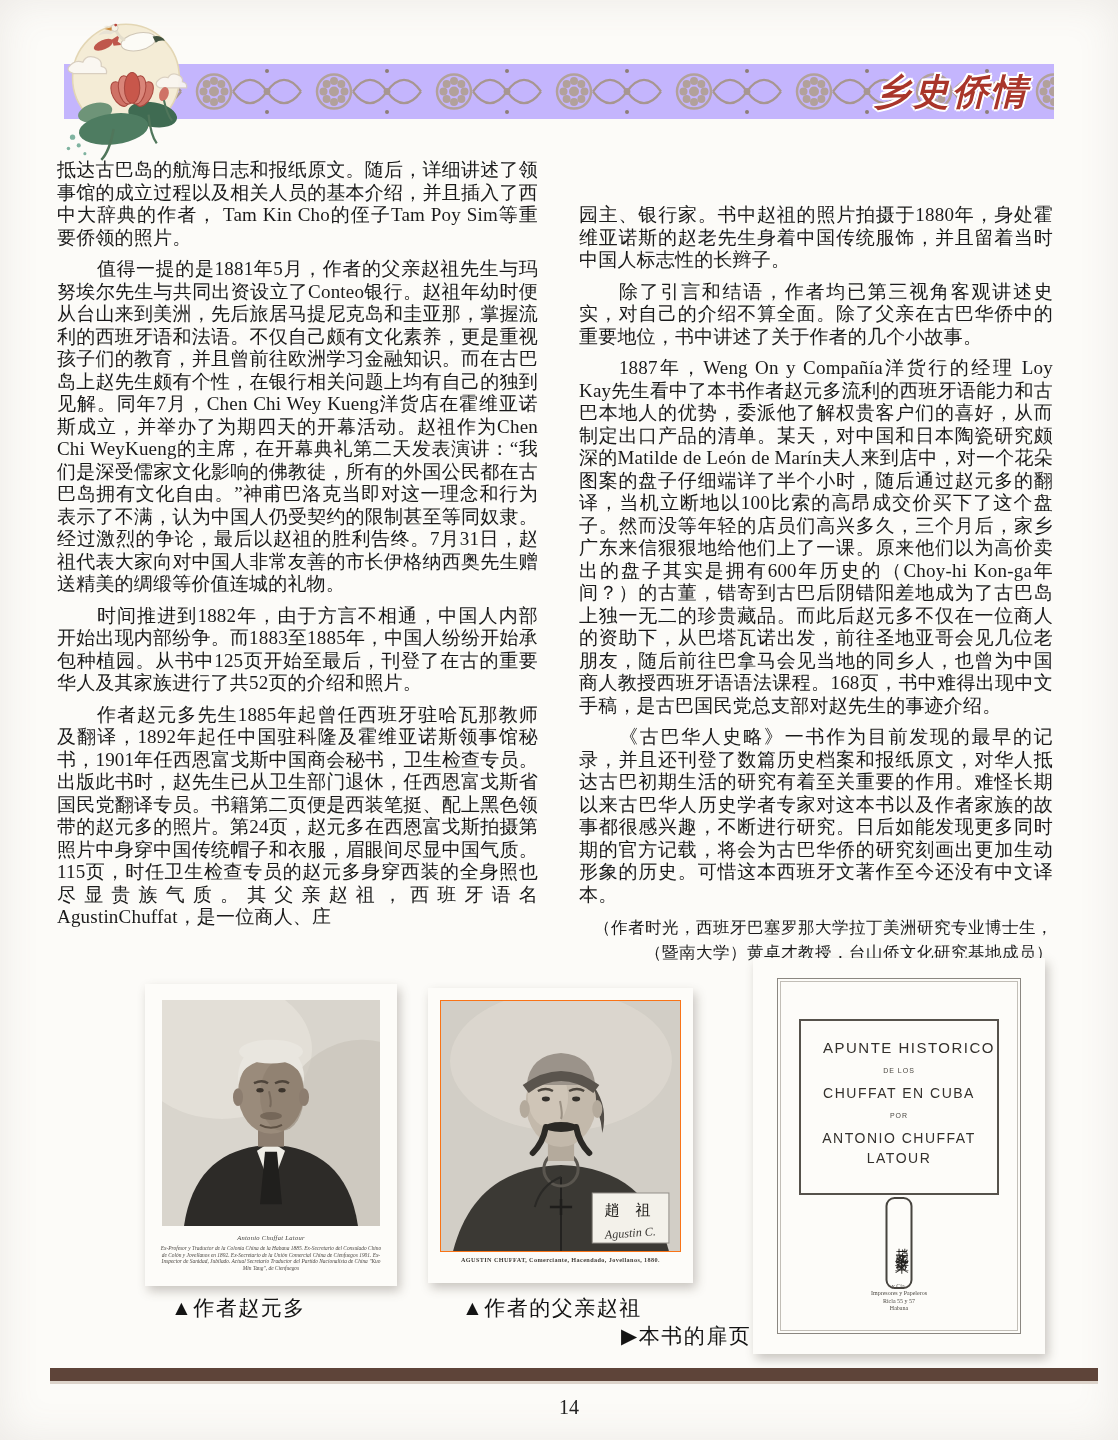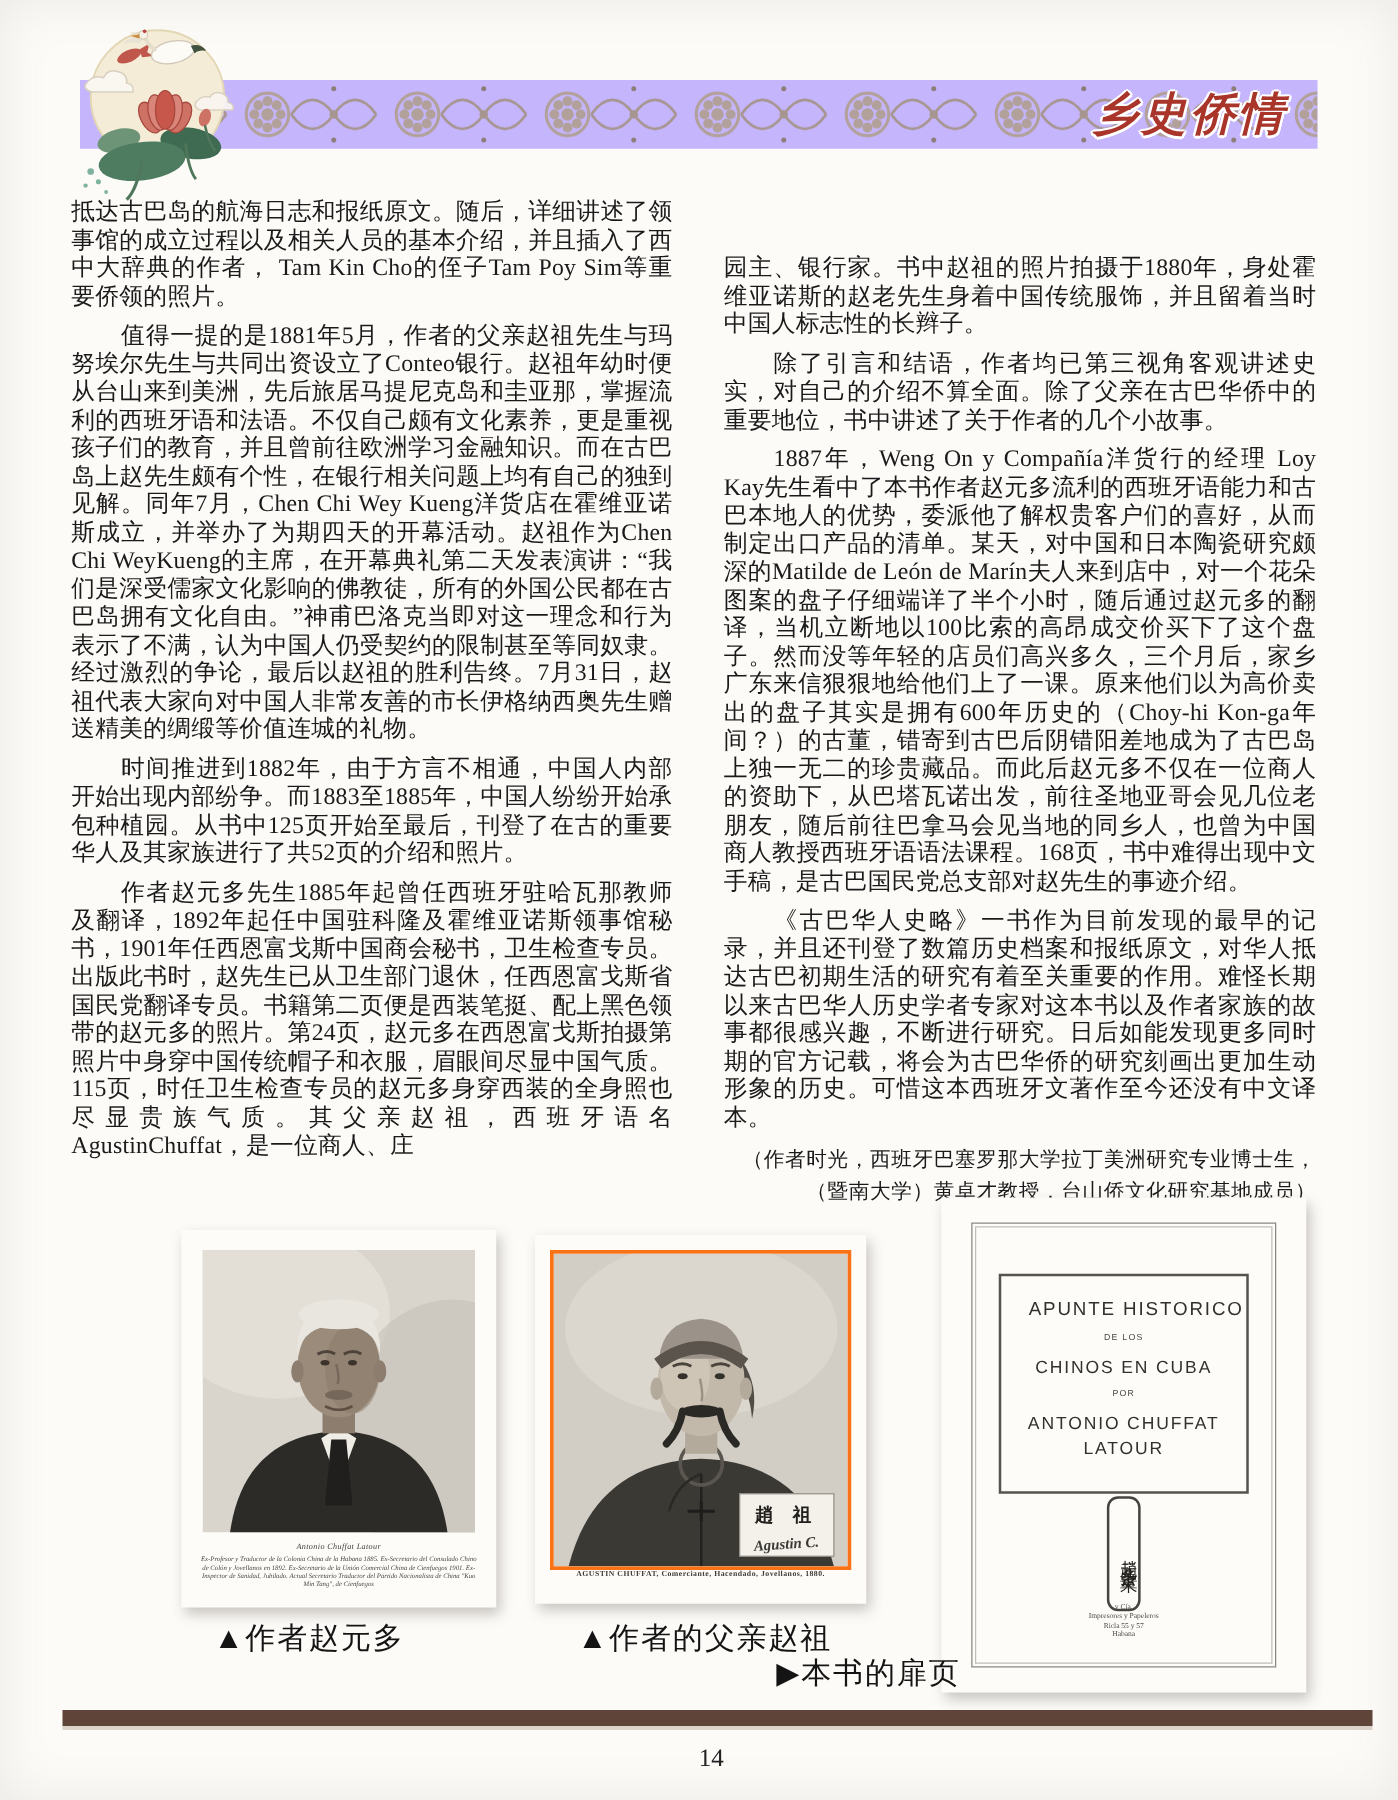--- a/index.html
+++ b/index.html
@@ -27,41 +27,41 @@
   
   .card{position:absolute;background:#fdfcf9;box-shadow:3px 5px 10px rgba(70,58,46,.28);}
   #card1{left:145px;top:984px;width:252px;height:302px;}
   .photo1{position:absolute;left:17px;top:16px;right:17px;height:226px;}
   .photo1 svg{width:100%;height:100%;display:block;}
   .plate-title{position:absolute;top:250px;left:0;right:0;text-align:center;
       font-style:italic;font-size:6.5px;color:#3c3a36;letter-spacing:.3px;}
   .plate-note{position:absolute;top:261px;left:13px;right:13px;text-align:center;
       font-style:italic;font-size:5.4px;line-height:6.6px;color:#4a4641;}
   #card2{left:428px;top:988px;width:265px;height:295px;}
-  .photo2{position:absolute;left:12px;top:12px;right:12px;height:250px;border:3px solid #f97316;font-weight:bold;}
+  .photo2{position:absolute;left:12px;top:12px;right:12px;height:250px;border:1px solid #f97316;}
   .photo2 svg{width:100%;height:100%;display:block;}
   .photo2-caption{position:absolute;top:268px;left:0;right:0;text-align:center;
       font-size:6.2px;font-weight:bold;letter-spacing:.4px;color:#3e3b37;}
   #card3{left:753px;top:958px;width:292px;height:396px;}
   .tp-border{position:absolute;left:24px;right:24px;top:20px;bottom:20px;border:1px solid #8b8781;}
   .tp-border::after{content:"";position:absolute;left:2px;right:2px;top:2px;bottom:2px;
       border:1px solid #c2beb7;}
   .tp-box{position:absolute;left:50%;transform:translateX(-50%);top:40px;width:196px;height:172px;
       border:2px solid #56524c;text-align:center;color:#33302c;
       font-family:"Liberation Sans","DejaVu Sans",sans-serif;}
   .tp-l-big{margin-top:18px;font-size:15px;letter-spacing:1.5px;margin-left:20px;}
   .tp-l-small{margin-top:11px;font-size:7px;letter-spacing:1px;color:#4a4741;}
   .tp-l-mid{margin-top:11px;font-size:14px;letter-spacing:1.5px;}
   .tp-l-mid2{margin-top:4px;font-size:14px;letter-spacing:1.5px;}
   .tp-seal{position:absolute;left:50%;transform:translateX(-50%);top:218px;width:27px;height:92px;
       border:2.5px solid #47443f;border-radius:9px;writing-mode:vertical-rl;text-orientation:upright;
       font-size:14px;letter-spacing:3px;color:#211f1c;text-align:center;padding-top:3px;box-sizing:border-box;}
   .tp-imprint{position:absolute;top:304px;left:0;right:0;text-align:center;
       font-size:6px;line-height:7.4px;color:#4e4a44;}
-  .fig-cap{position:absolute;font-size:24px;letter-spacing:1.5px;color:#141414;white-space:nowrap;}
+  .fig-cap{position:absolute;font-size:21px;letter-spacing:1.5px;color:#141414;white-space:nowrap;}
   #cap1{left:171px;top:1294px;}
   #cap2{left:462px;top:1294px;}
   #cap3{left:621px;top:1322px;}
   
   .rule{position:absolute;left:50px;top:1368px;width:1048px;height:13px;background:#5e4439;}
   .rule-under{position:absolute;left:50px;top:1381px;width:1048px;height:3px;background:#dcd3ca;}
   .pagenum{position:absolute;left:0;right:0;top:1396px;text-align:center;font-size:20px;color:#222;padding-left:20px;}
 </style>
 </head>
 <body>
@@ -224,21 +224,21 @@
     </div>
     <div class="photo2-caption">AGUSTIN CHUFFAT, Comerciante, Hacendado, Jovellanos, 1880.</div>
   </div>
   <div class="fig-cap" id="cap2">▲作者的父亲赵祖</div>
 
   <div class="card" id="card3">
     <div class="tp-border">
       <div class="tp-box">
         <div class="tp-l-big">APUNTE HISTORICO</div>
         <div class="tp-l-small">DE LOS</div>
-        <div class="tp-l-mid">CHINOS EN CUBA</div>
+        <div class="tp-l-mid">CHUFFAT EN CUBA</div>
         <div class="tp-l-small">POR</div>
         <div class="tp-l-mid">ANTONIO CHUFFAT</div>
         <div class="tp-l-mid2">LATOUR</div>
       </div>
       <div class="tp-seal">趙元多畫來</div>
       <div class="tp-imprint">
         <div>y Cía.</div>
         <div>Impresores y Papeleros</div>
         <div>Ricla 55 y 57</div>
         <div>Habana</div>

